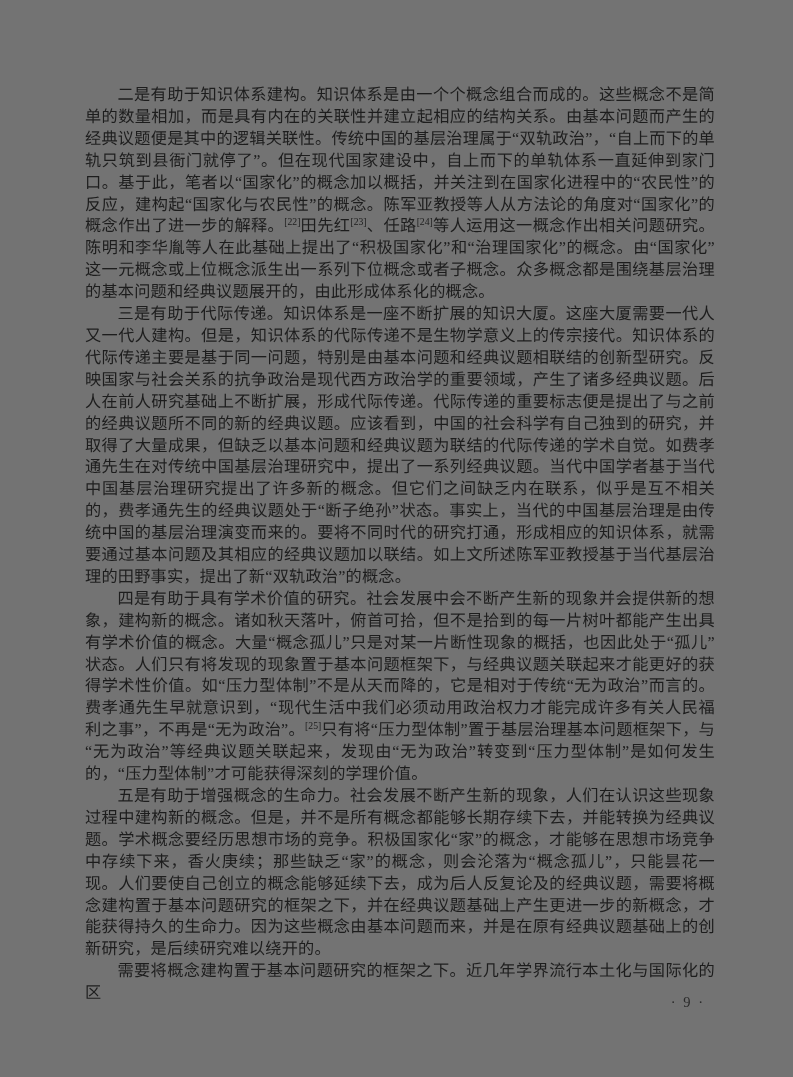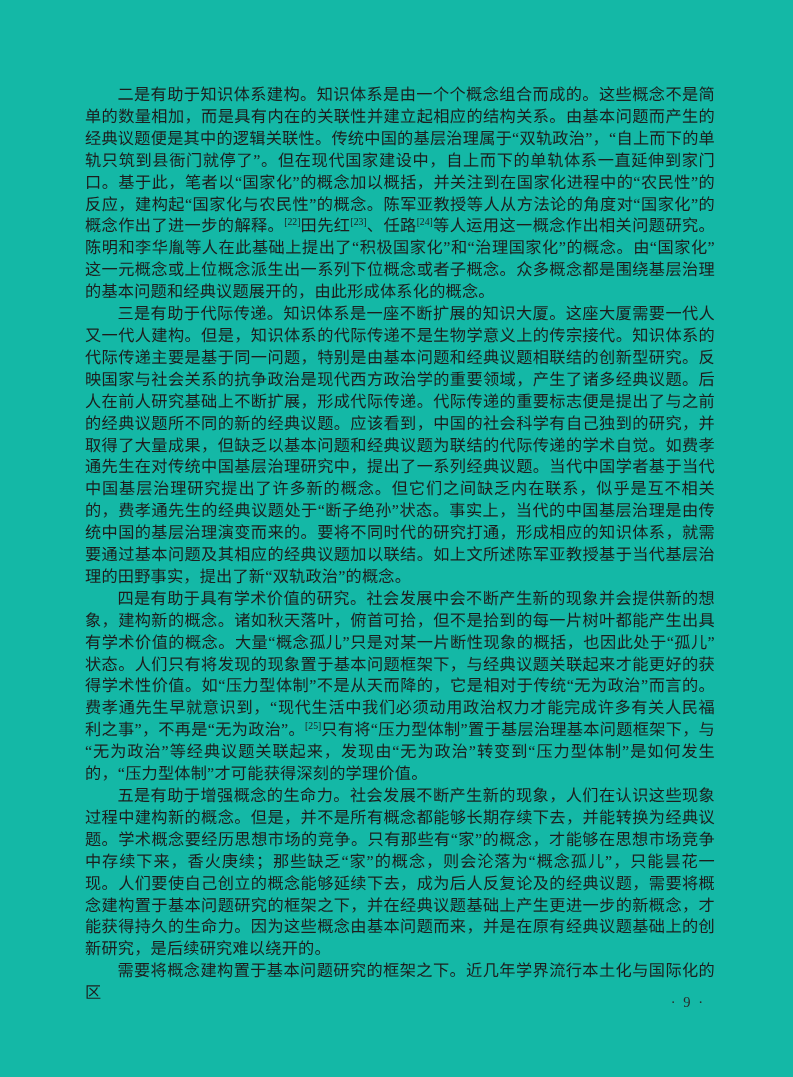--- a/index.html
+++ b/index.html
@@ -5,21 +5,21 @@
   html, body {
     margin: 0;
     padding: 0;
     background: #e8e8e8;
   }
   .page {
     position: relative;
     width: 793px;
     height: 1077px;
     margin: 0 auto;
-    background: #14b8a6;
+    background: #737373;
     overflow: hidden;
     font-family: "Liberation Serif", "DejaVu Serif", serif;
   }
   .text-block {
     position: absolute;
     left: 85px;
     top: 85px;
     width: 630px;
     font-size: 16.2px;
     line-height: 21.9px;
@@ -49,17 +49,17 @@
   }
 </style>
 </head>
 <body>
 
 <div class="page">
   <div class="text-block" id="paragraphs-container">
       <p>二是有助于知识体系建构。知识体系是由一个个概念组合而成的。这些概念不是简单的数量相加，而是具有内在的关联性并建立起相应的结构关系。由基本问题而产生的经典议题便是其中的逻辑关联性。传统中国的基层治理属于“双轨政治”，“自上而下的单轨只筑到县衙门就停了”。但在现代国家建设中，自上而下的单轨体系一直延伸到家门口。基于此，笔者以“国家化”的概念加以概括，并关注到在国家化进程中的“农民性”的反应，建构起“国家化与农民性”的概念。陈军亚教授等人从方法论的角度对“国家化”的概念作出了进一步的解释。<sup>[22]</sup>田先红<sup>[23]</sup>、任路<sup>[24]</sup>等人运用这一概念作出相关问题研究。陈明和李华胤等人在此基础上提出了“积极国家化”和“治理国家化”的概念。由“国家化”这一元概念或上位概念派生出一系列下位概念或者子概念。众多概念都是围绕基层治理的基本问题和经典议题展开的，由此形成体系化的概念。</p>
       <p>三是有助于代际传递。知识体系是一座不断扩展的知识大厦。这座大厦需要一代人又一代人建构。但是，知识体系的代际传递不是生物学意义上的传宗接代。知识体系的代际传递主要是基于同一问题，特别是由基本问题和经典议题相联结的创新型研究。反映国家与社会关系的抗争政治是现代西方政治学的重要领域，产生了诸多经典议题。后人在前人研究基础上不断扩展，形成代际传递。代际传递的重要标志便是提出了与之前的经典议题所不同的新的经典议题。应该看到，中国的社会科学有自己独到的研究，并取得了大量成果，但缺乏以基本问题和经典议题为联结的代际传递的学术自觉。如费孝通先生在对传统中国基层治理研究中，提出了一系列经典议题。当代中国学者基于当代中国基层治理研究提出了许多新的概念。但它们之间缺乏内在联系，似乎是互不相关的，费孝通先生的经典议题处于“断子绝孙”状态。事实上，当代的中国基层治理是由传统中国的基层治理演变而来的。要将不同时代的研究打通，形成相应的知识体系，就需要通过基本问题及其相应的经典议题加以联结。如上文所述陈军亚教授基于当代基层治理的田野事实，提出了新“双轨政治”的概念。</p>
       <p>四是有助于具有学术价值的研究。社会发展中会不断产生新的现象并会提供新的想象，建构新的概念。诸如秋天落叶，俯首可拾，但不是拾到的每一片树叶都能产生出具有学术价值的概念。大量“概念孤儿”只是对某一片断性现象的概括，也因此处于“孤儿”状态。人们只有将发现的现象置于基本问题框架下，与经典议题关联起来才能更好的获得学术性价值。如“压力型体制”不是从天而降的，它是相对于传统“无为政治”而言的。费孝通先生早就意识到，“现代生活中我们必须动用政治权力才能完成许多有关人民福利之事”，不再是“无为政治”。<sup>[25]</sup>只有将“压力型体制”置于基层治理基本问题框架下，与“无为政治”等经典议题关联起来，发现由“无为政治”转变到“压力型体制”是如何发生的，“压力型体制”才可能获得深刻的学理价值。</p>
-      <p>五是有助于增强概念的生命力。社会发展不断产生新的现象，人们在认识这些现象过程中建构新的概念。但是，并不是所有概念都能够长期存续下去，并能转换为经典议题。学术概念要经历思想市场的竞争。只有那些有“家”的概念，才能够在思想市场竞争中存续下来，香火庚续；那些缺乏“家”的概念，则会沦落为“概念孤儿”，只能昙花一现。人们要使自己创立的概念能够延续下去，成为后人反复论及的经典议题，需要将概念建构置于基本问题研究的框架之下，并在经典议题基础上产生更进一步的新概念，才能获得持久的生命力。因为这些概念由基本问题而来，并是在原有经典议题基础上的创新研究，是后续研究难以绕开的。</p>
+      <p>五是有助于增强概念的生命力。社会发展不断产生新的现象，人们在认识这些现象过程中建构新的概念。但是，并不是所有概念都能够长期存续下去，并能转换为经典议题。学术概念要经历思想市场的竞争。积极国家化“家”的概念，才能够在思想市场竞争中存续下来，香火庚续；那些缺乏“家”的概念，则会沦落为“概念孤儿”，只能昙花一现。人们要使自己创立的概念能够延续下去，成为后人反复论及的经典议题，需要将概念建构置于基本问题研究的框架之下，并在经典议题基础上产生更进一步的新概念，才能获得持久的生命力。因为这些概念由基本问题而来，并是在原有经典议题基础上的创新研究，是后续研究难以绕开的。</p>
       <p>需要将概念建构置于基本问题研究的框架之下。近几年学界流行本土化与国际化的区</p>
     </div>
   <div class="page-number">· 9 ·</div>
 </div>
 
 </body></html>

